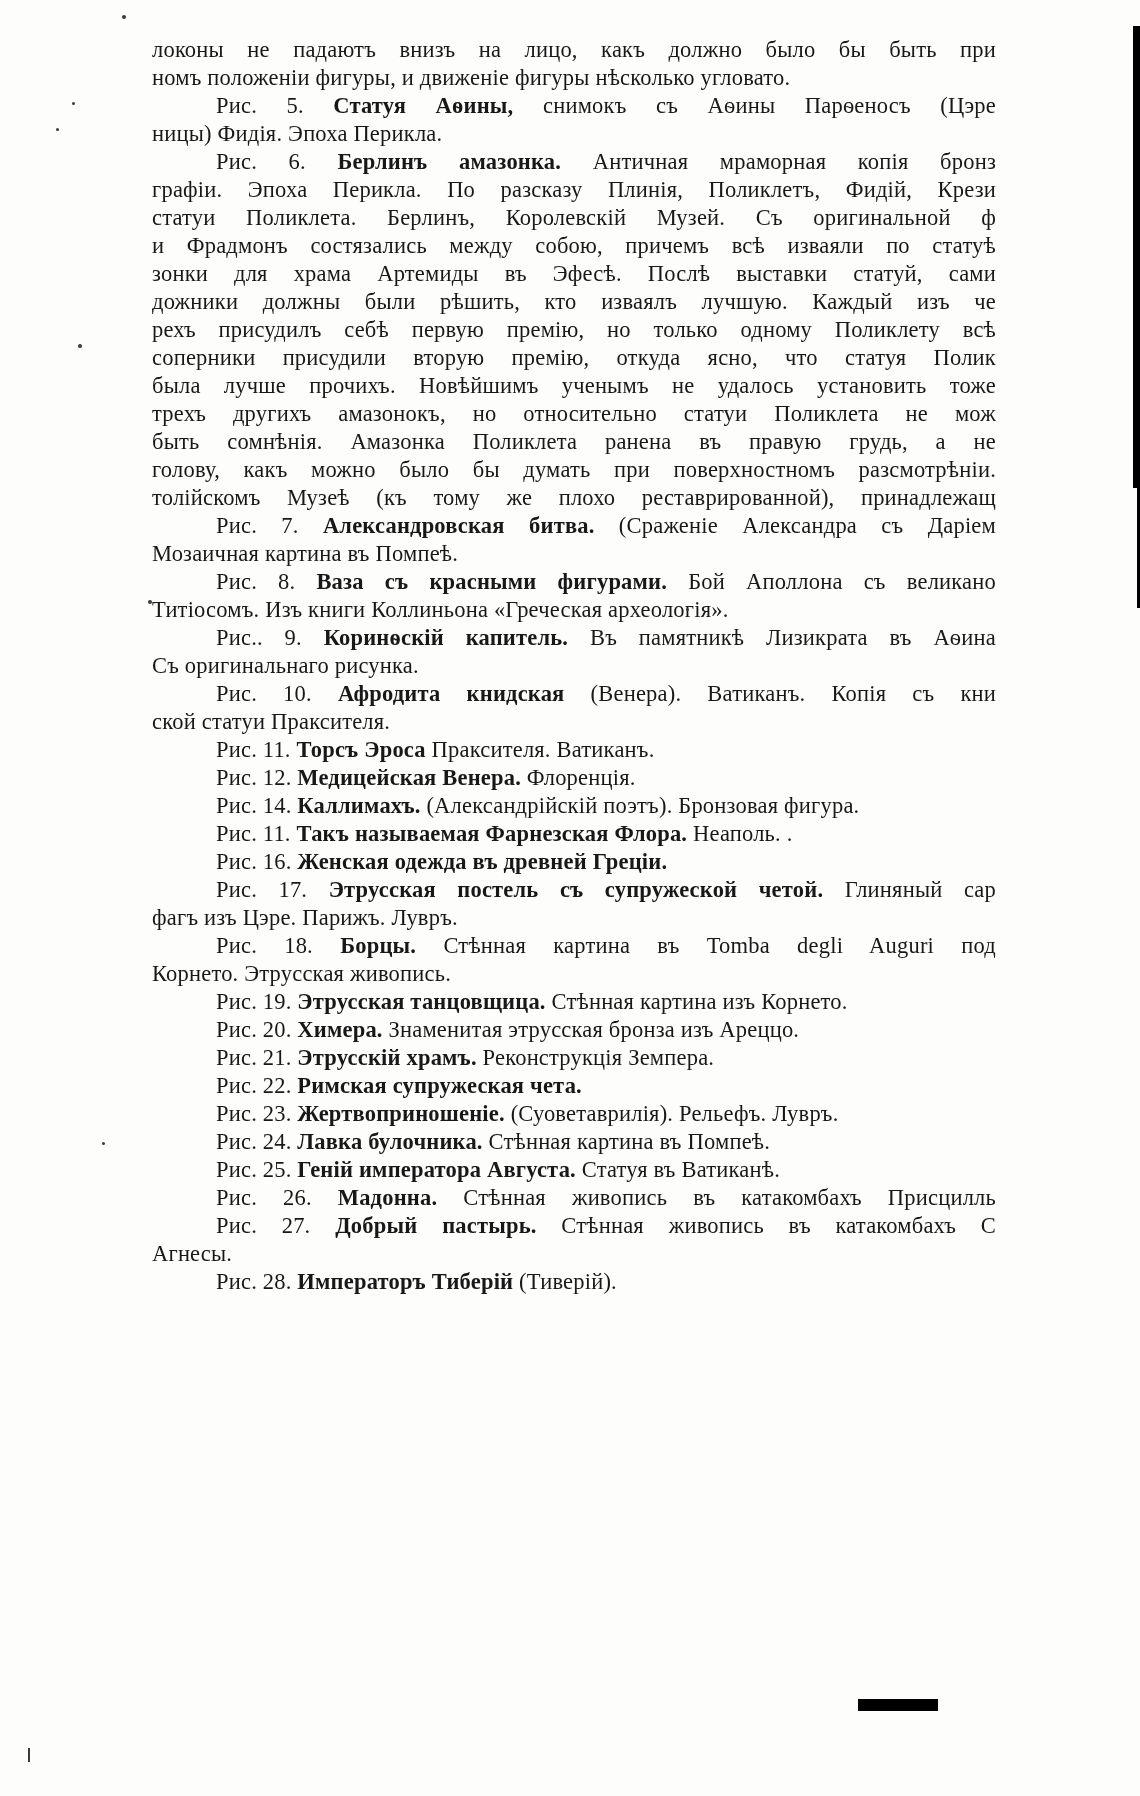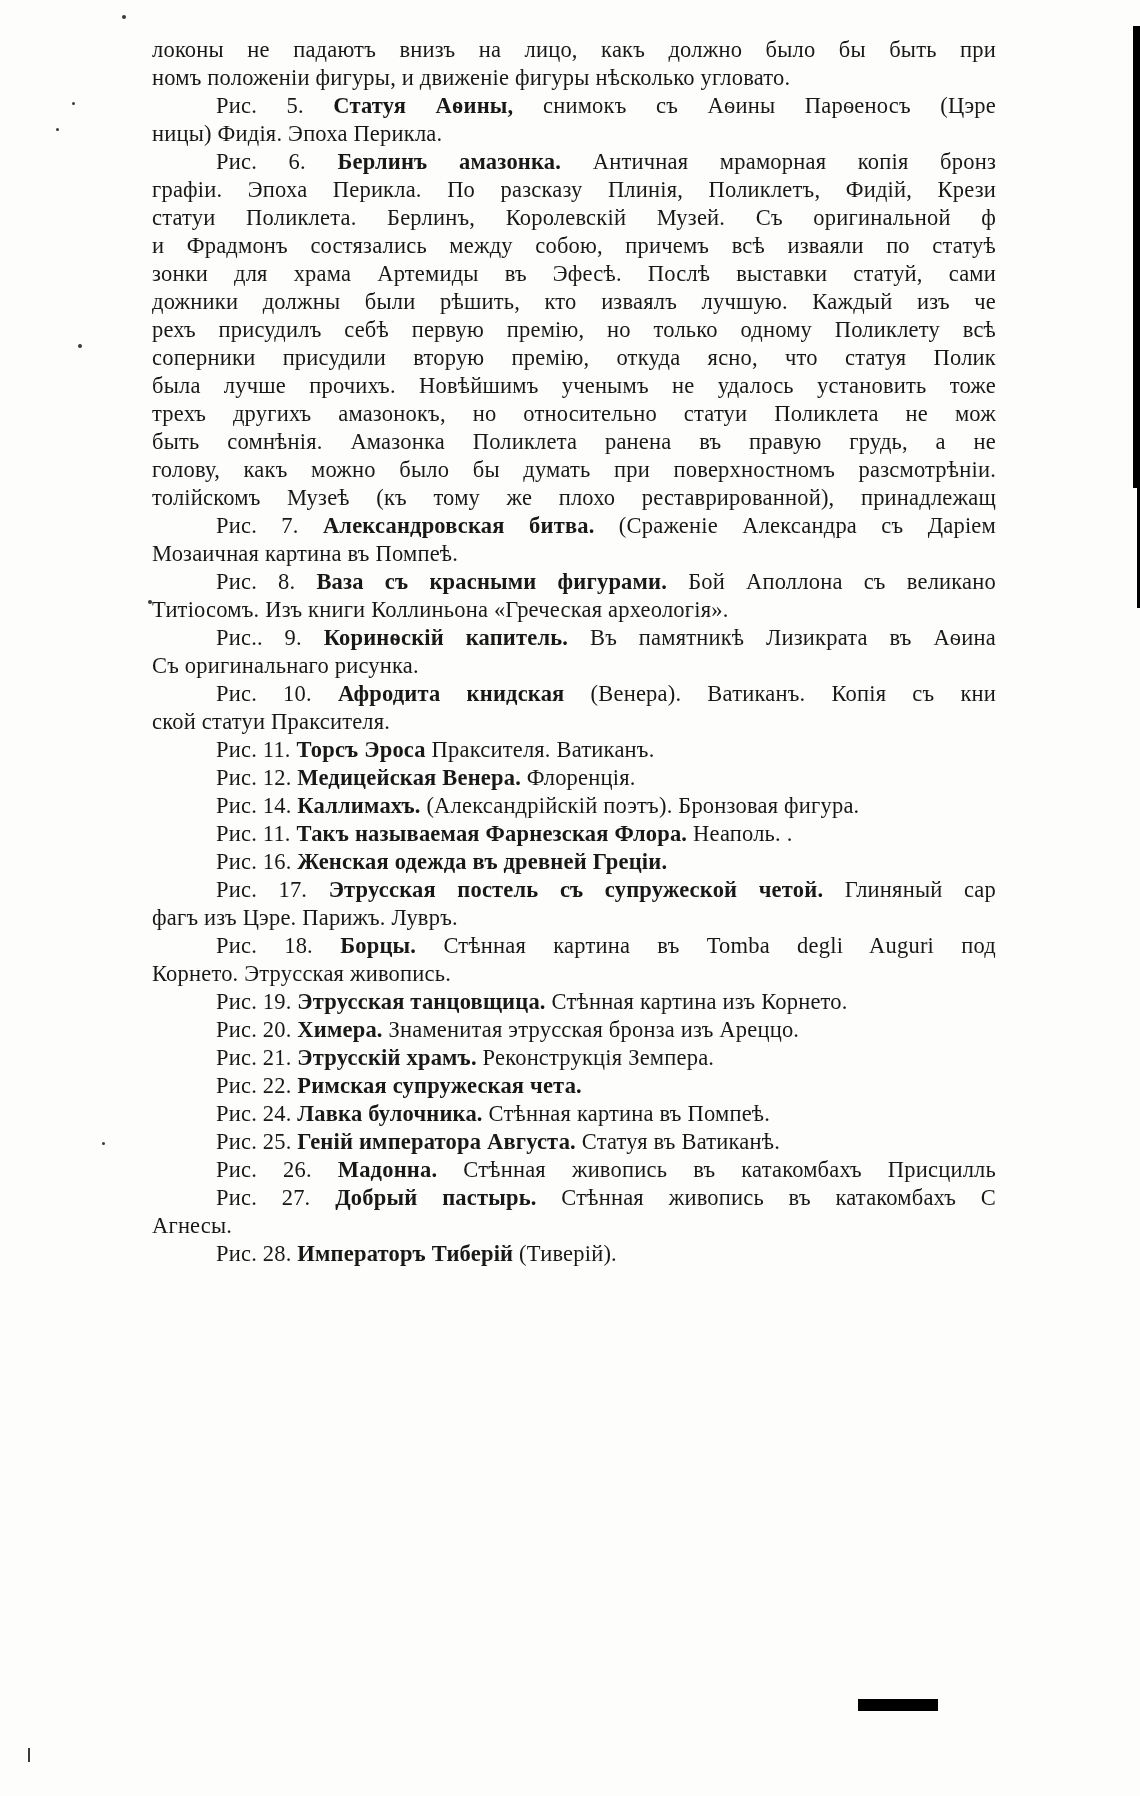--- a/index.html
+++ b/index.html
@@ -81,20 +81,21 @@
       <div class="line indent"><span class="n">Рис. 11. </span><span class="b">Такъ называемая Фарнезская Флора.</span><span class="n"> Неаполь. .</span></div>
       <div class="line indent"><span class="n">Рис. 16. </span><span class="b">Женская одежда въ древней Греціи.</span></div>
       <div class="line indent j"><span class="n">Рис. 17. </span><span class="b">Этрусская постель съ супружеской четой.</span><span class="n"> Глиняный сар</span></div>
       <div class="line"><span class="n">фагъ изъ Цэре. Парижъ. Лувръ.</span></div>
       <div class="line indent j"><span class="n">Рис. 18. </span><span class="b">Борцы.</span><span class="n"> Стѣнная картина въ Tomba degli Auguri под</span></div>
       <div class="line"><span class="n">Корнето. Этрусская живопись.</span></div>
       <div class="line indent"><span class="n">Рис. 19. </span><span class="b">Этрусская танцовщица.</span><span class="n"> Стѣнная картина изъ Корнето.</span></div>
       <div class="line indent"><span class="n">Рис. 20. </span><span class="b">Химера.</span><span class="n"> Знаменитая этрусская бронза изъ Ареццо.</span></div>
       <div class="line indent"><span class="n">Рис. 21. </span><span class="b">Этрусскій храмъ.</span><span class="n"> Реконструкція Земпера.</span></div>
       <div class="line indent"><span class="n">Рис. 22. </span><span class="b">Римская супружеская чета.</span></div>
+      <div class="line indent"><span class="n">Рис. 23. </span><span class="b">Жертвоприношеніе.</span><span class="n"> (Суоветаврилія). Рельефъ. Лувръ.</span></div>
       <div class="line indent"><span class="n">Рис. 24. </span><span class="b">Лавка булочника.</span><span class="n"> Стѣнная картина въ Помпеѣ.</span></div>
       <div class="line indent"><span class="n">Рис. 25. </span><span class="b">Геній императора Августа.</span><span class="n"> Статуя въ Ватиканѣ.</span></div>
       <div class="line indent j"><span class="n">Рис. 26. </span><span class="b">Мадонна.</span><span class="n"> Стѣнная живопись въ катакомбахъ Присцилль</span></div>
       <div class="line indent j"><span class="n">Рис. 27. </span><span class="b">Добрый пастырь.</span><span class="n"> Стѣнная живопись въ катакомбахъ С</span></div>
       <div class="line"><span class="n">Агнесы.</span></div>
       <div class="line indent"><span class="n">Рис. 28. </span><span class="b">Императоръ Тиберій</span><span class="n"> (Тиверій).</span></div>
     </div>
 
   <div class="edge-strip" style="right:0; top:26px; width:7px; height:462px;"></div>
   <div class="edge-strip" style="right:0; top:488px; width:3px; height:120px;"></div>

